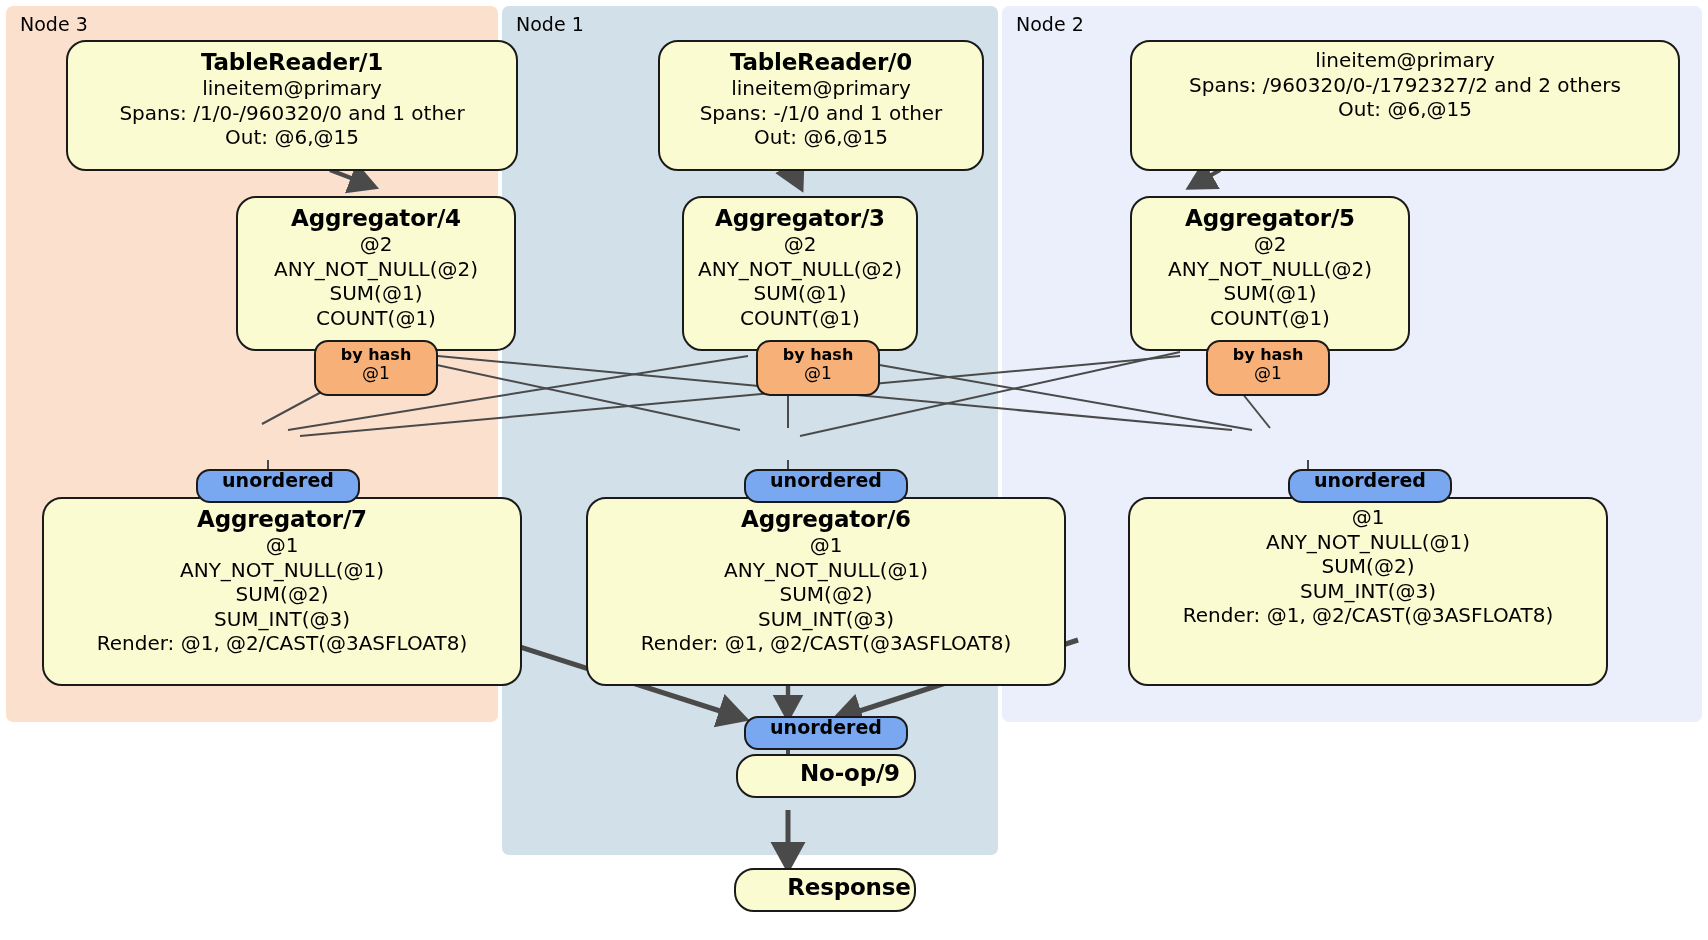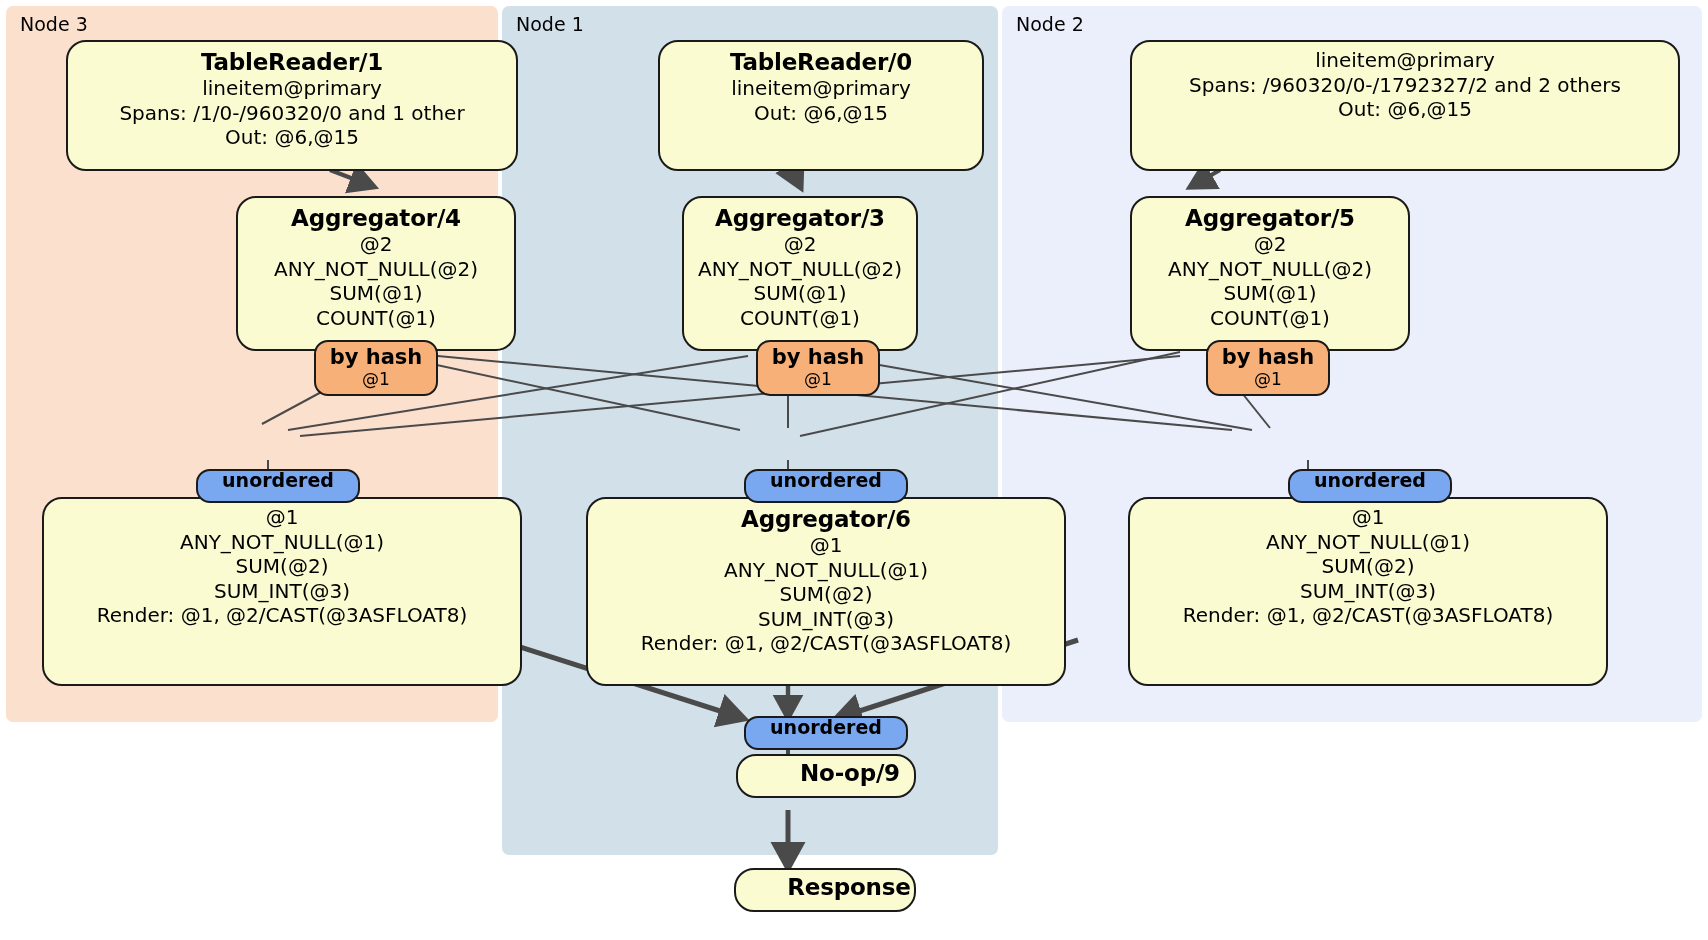--- a/index.html
+++ b/index.html
@@ -78,21 +78,21 @@
     text-align: center;
     color: #000000;
     z-index: 9;
   }
   .pill.hash {
     background: #f7b077;
     border-radius: 14px;
     padding-top: 4px;
   }
   .pill.hash .ttl {
-    font-size: 21px;
+    font-size: 16px;
     font-weight: bold;
     line-height: 1.12;
   }
   .pill.hash .sub {
     font-size: 17px;
     line-height: 1.15;
   }
   .pill.unordered {
     background: #7aa8f0;
     border-radius: 14px;
@@ -171,20 +171,21 @@
   <div class="box" style="left:66px; top:40px; width:452px; height:131px;">
     <div class="ttl">TableReader/1</div>
     <div class="ln">lineitem@primary</div>
     <div class="ln">Spans: /1/0-/960320/0 and 1 other</div>
     <div class="ln">Out: @6,@15</div>
   </div>
 
   <div class="box" style="left:658px; top:40px; width:326px; height:131px;">
     <div class="ttl">TableReader/0</div>
     <div class="ln">lineitem@primary</div>
+    <div class="ln">Spans: -/1/0 and 1 other</div>
     <div class="ln">Out: @6,@15</div>
   </div>
 
   <div class="box" style="left:1130px; top:40px; width:550px; height:131px;">
     <div class="ln">lineitem@primary</div>
     <div class="ln">Spans: /960320/0-/1792327/2 and 2 others</div>
     <div class="ln">Out: @6,@15</div>
   </div>
 
   <div class="box" style="left:236px; top:196px; width:280px; height:155px;">
@@ -232,20 +233,21 @@
 
   <div class="pill unordered" style="left:744px; top:469px; width:164px; height:34px; line-height:30px;">
     <div class="ttl">unordered</div>
   </div>
 
   <div class="pill unordered" style="left:1288px; top:469px; width:164px; height:34px; line-height:30px;">
     <div class="ttl">unordered</div>
   </div>
 
   <div class="box" style="left:42px; top:497px; width:480px; height:189px;">
+    <div class="ttl">Aggregator/7</div>
     <div class="ln">@1</div>
     <div class="ln">ANY_NOT_NULL(@1)</div>
     <div class="ln">SUM(@2)</div>
     <div class="ln">SUM_INT(@3)</div>
     <div class="ln">Render: @1, @2/CAST(@3ASFLOAT8)</div>
   </div>
 
   <div class="box" style="left:586px; top:497px; width:480px; height:189px;">
     <div class="ttl">Aggregator/6</div>
     <div class="ln">@1</div>

